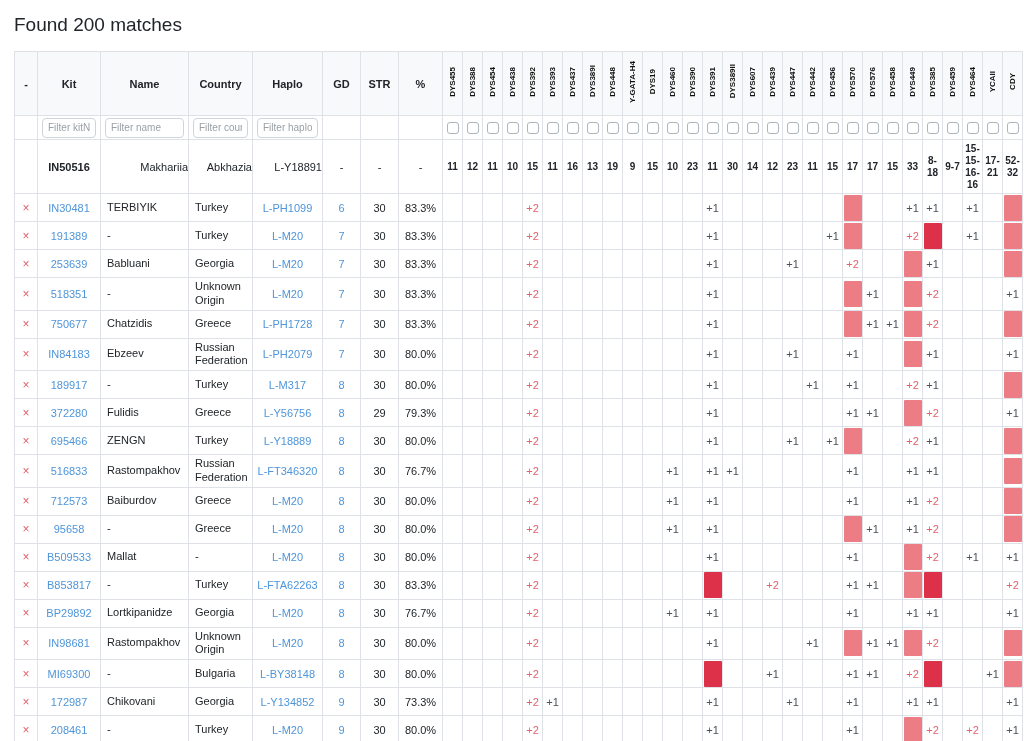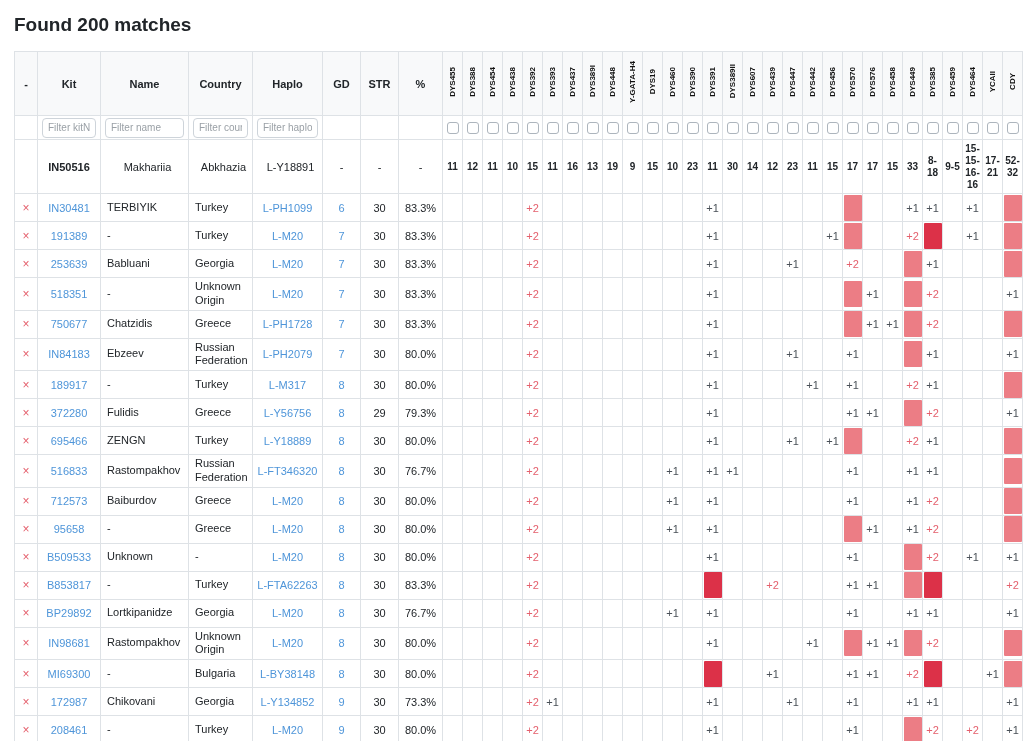--- a/index.html
+++ b/index.html
@@ -12,21 +12,21 @@
     --hdr-bg:#f8f9fa;
     --txt:#212529;
     --plus1:#495057;
   }
   *{box-sizing:border-box}
   html,body{margin:0;padding:0}
   body{
     width:1024px;height:741px;overflow:hidden;background:#fff;
     font-family:"Liberation Sans",sans-serif;color:var(--txt);
   }
-  .page-title{font-size:19px;font-weight:700;margin:13px 0 14px 14px;line-height:24px}
+  .page-title{font-size:19px;font-weight:400;margin:13px 0 14px 14px;line-height:24px}
   table.matches{
     border-collapse:collapse;table-layout:fixed;width:1008px;
     margin:13px 0 0 14px;
   }
   td,th{border:1px solid var(--border);padding:0;vertical-align:middle;overflow:hidden}
   
   tr.hdr th{background:var(--hdr-bg);height:64px}
   th.lh{font-size:11px;font-weight:700;text-align:center}
   th.mh{text-align:center;vertical-align:middle}
   .vt{
@@ -54,21 +54,21 @@
   td.kit,td.gd,td.st,td.pc,td.hp{text-align:center}
   td.nm,td.co{text-align:left;padding:2px 4px 2px 6px;line-height:1.25}
   a.lnk{color:var(--link);text-decoration:none;cursor:pointer}
   td.gd{color:var(--link)}
   td.mc{text-align:center;font-size:10px;padding:0}
   .p1{color:var(--plus1)}
   .p2{color:var(--red)}
   .fl,.fd{width:18px;height:26px;margin:0 auto;border-radius:1px}
   .fl{background:var(--fill-l)}
   .fd{background:var(--fill-d)}
-  tr.ref td.lt{padding-left:6px;text-align:center;font-weight:400}
+  tr.ref td.lt{padding-left:6px;text-align:right;font-weight:400}
   tr.ref td.kitref{font-weight:700;text-align:center}
   tr.ref td.c{text-align:center;font-weight:400}
 </style>
 </head>
 <body>
 
 <div class="page-title">Found 200 matches</div>
 
 <table class="matches" id="tbl">
     <colgroup>
@@ -216,21 +216,21 @@
         <td class="mc">14</td>
         <td class="mc">12</td>
         <td class="mc">23</td>
         <td class="mc">11</td>
         <td class="mc">15</td>
         <td class="mc">17</td>
         <td class="mc">17</td>
         <td class="mc">15</td>
         <td class="mc">33</td>
         <td class="mc">8-18</td>
-        <td class="mc">9-5</td>
+        <td class="mc">9-7</td>
         <td class="mc">15-15-16-16</td>
         <td class="mc">17-21</td>
         <td class="mc">52-32</td>
       </tr>
       <tr class="dr">
         <td class="del"><span>×</span></td>
         <td class="kit"><a class="lnk">IN30481</a></td>
         <td class="nm">TERBIYIK</td>
         <td class="co">Turkey</td>
         <td class="hp"><a class="lnk">L-PH1099</a></td>
@@ -734,21 +734,21 @@
         <td class="mc"></td>
         <td class="mc"></td>
         <td class="mc"></td>
         <td class="mc">
           <div class="fl"></div>
         </td>
       </tr>
       <tr class="dr">
         <td class="del"><span>×</span></td>
         <td class="kit"><a class="lnk">B509533</a></td>
-        <td class="nm">Unknown</td>
+        <td class="nm">Mallat</td>
         <td class="co">-</td>
         <td class="hp"><a class="lnk">L-M20</a></td>
         <td class="gd">8</td>
         <td class="st">30</td>
         <td class="pc">80.0%</td>
         <td class="mc"></td>
         <td class="mc"></td>
         <td class="mc"></td>
         <td class="mc"></td>
         <td class="mc"><span class="p2">+2</span></td>

